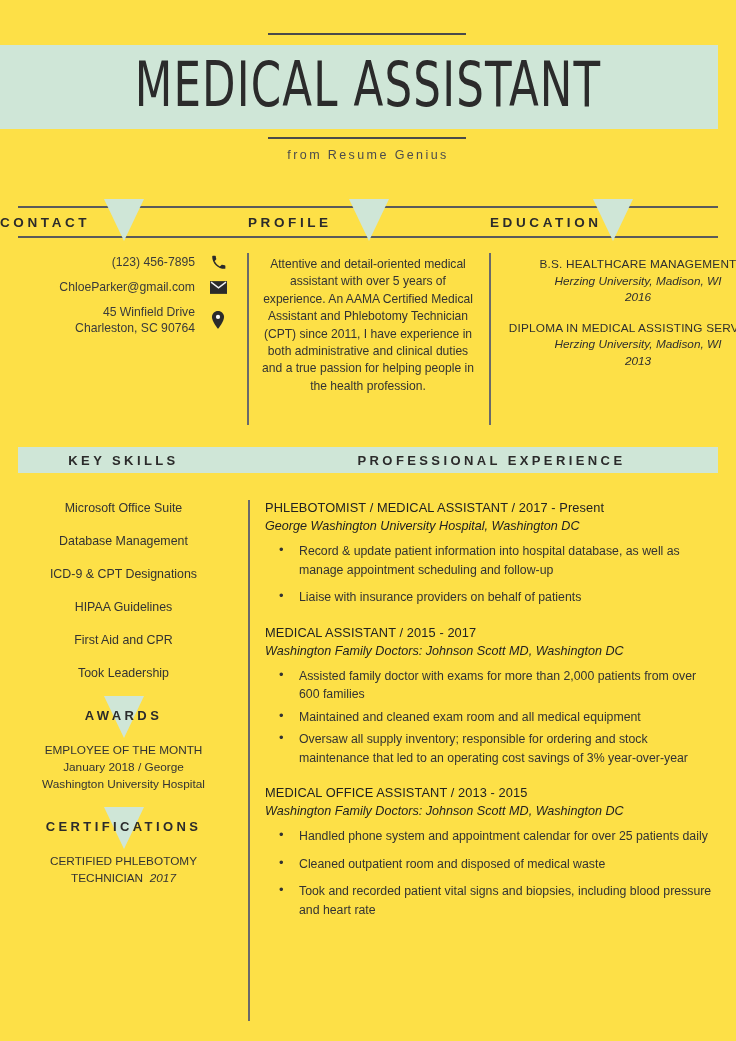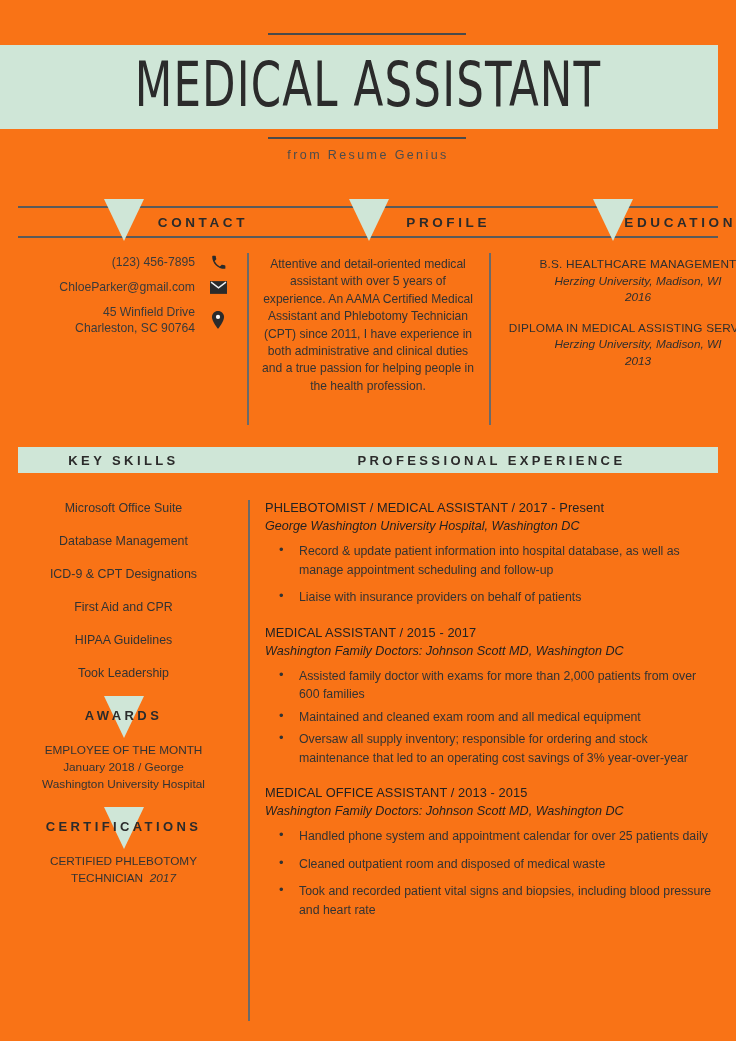--- a/index.html
+++ b/index.html
@@ -4,21 +4,21 @@
 <style>
   html, body {
     margin: 0;
     padding: 0;
     background: #ffffff;
   }
   .page {
     position: relative;
     width: 736px;
     height: 1041px;
-    background: #f97316;
+    background: #fde047;
     overflow: hidden;
     font-family: "Liberation Sans", sans-serif;
     color: #2d2d2d;
   }
 
   
   .header {
     position: relative;
     height: 196px;
   }
@@ -92,21 +92,21 @@
     top: 206px;
     width: 736px;
     height: 32px;
     display: flex;
   }
   .top-head {
     position: relative;
     flex: 1;
     display: flex;
     align-items: center;
-    justify-content: flex-end;
+    justify-content: flex-start;
   }
   .top-head.contact { flex: 0 0 248px; }
   .top-head.profile { flex: 0 0 242px; }
   .top-head.education { flex: 1; }
   .tri {
     position: absolute;
     left: 50%;
     top: -7px;
     margin-left: -20px;
     width: 0;
@@ -435,22 +435,22 @@
     <div class="band-label exp">PROFESSIONAL EXPERIENCE</div>
   </div>
 
   <div class="lower">
     <div class="vrule vmain"></div>
 
     <div class="left-col">
       <div class="skill first">Microsoft Office Suite</div>
       <div class="skill">Database Management</div>
       <div class="skill">ICD-9 &amp; CPT Designations</div>
+      <div class="skill">HIPAA Guidelines</div>
       <div class="skill">First Aid and CPR</div>
-      <div class="skill">HIPAA Guidelines</div>
       <div class="skill">Took Leadership</div>
 
       <div class="sub-head">
         <span class="tri"></span>
         <span class="sub-head-text">AWARDS</span>
       </div>
       <div>
         <div class="award-line">EMPLOYEE OF THE MONTH</div>
         <div class="award-line">January 2018 / George</div>
         <div class="award-line">Washington University Hospital</div>

